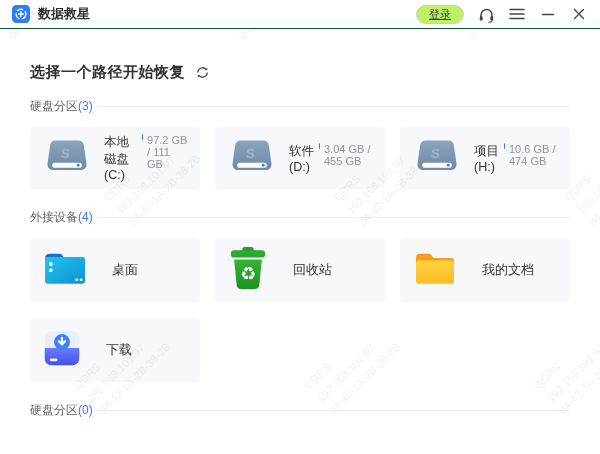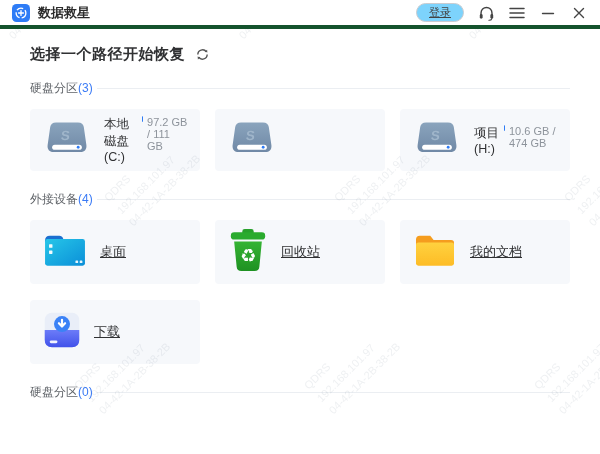--- a/index.html
+++ b/index.html
@@ -7,51 +7,51 @@
   body {
     font-family: "Liberation Sans", "DejaVu Sans", sans-serif;
     background: #fff; position: relative; overflow: hidden;
     color: #303133;
   }
   .window { position: absolute; inset: 0; background: #fff; }
 
   
   .titlebar {
     height: 29px; display: flex; align-items: center; justify-content: space-between;
-    padding: 0 12px 0 12px; border-bottom: 4px solid #14532d; position: relative; z-index: 10;
+    padding: 0 12px 0 12px; border-bottom: 1px solid #14532d; position: relative; z-index: 10;
     background: #fff;
   }
   .app-id { display: flex; align-items: center; gap: 8px; }
   .app-title { font-size: 13px; font-weight: 700; color: #2b2b2b; }
   .tb-actions { display: flex; align-items: center; gap: 13px; }
   .login-btn {
-    border: 1px solid #c9ccd1; border-radius: 10px; background: #7dd3fc;
+    border: 1px solid #c9ccd1; border-radius: 10px; background: #bef264;
     font-size: 11px; color: #444; padding: 0 12px; height: 19px; line-height: 17px;
     cursor: pointer; font-family: inherit; text-decoration: underline;
   }
   .tb-icon { display: inline-flex; width: 18px; height: 18px; align-items: center; justify-content: center; cursor: pointer; }
 
   
   .content { padding: 16px 30px 0; position: relative; z-index: 2; }
-  .heading-row { display: flex; align-items: center; gap: 10px; margin-bottom: 16px; }
+  .heading-row { display: flex; align-items: center; gap: 10px; margin-bottom: 16px; margin-top: 18px; }
   .page-heading { font-size: 15px; font-weight: 700; color: #303133; letter-spacing: .5px; }
   .refresh-btn { display: inline-flex; width: 16px; height: 16px; cursor: pointer; align-items: center; }
 
   .section-head { display: flex; align-items: center; gap: 4px; margin-bottom: 12px; }
   .section-label { font-size: 12px; color: #5f6368; white-space: nowrap; }
   .section-count { color: #3a7af5; }
   .rule { flex: 1; height: 1px; background: #ebeef2; }
 
   .grid { display: grid; grid-template-columns: repeat(3, 1fr); gap: 16px 15px; margin-bottom: 20px; }
   .card {
     background: #f6f8fb; border-radius: 4px; display: flex; align-items: center;
     padding: 0 12px; cursor: pointer;
   }
   .drive-card { height: 62px; gap: 12px; }
-  .loc-card  { height: 64px; gap: 12px; text-decoration: underline; }
+  .loc-card  { height: 64px; gap: 24px; }
   .drive-info { flex: 1; display: flex; gap: 4px; min-width: 0; }
   .drive-name { font-size: 12.5px; color: #303133; }
   .progress { height: 6px; background: #e9edf2; border-radius: 3px; overflow: hidden; }
   .progress-fill { height: 100%; background: #2e7cf6; border-radius: 3px; min-width: 2px; width: 0; }
   .drive-capacity { font-size: 11px; color: #8d939b; }
   .loc-label { font-size: 13px; color: #303133; }
 
   
   .watermarks { position: absolute; inset: 0; pointer-events: none; overflow: hidden; z-index: 4; }
   .wm {
@@ -171,20 +171,27 @@
 
       <div class="card drive-card">
         <span>
           <svg width="50" height="40" viewBox="0 0 64 44">
             <path d="M18 2 h28 c4.5 0 7 2.2 7.5 6 l3.3 23 c.7 5.5 -2.3 9 -7.5 9 h-34.6 c-5.2 0 -8.2 -3.5 -7.5 -9 l3.3 -23 C11 4.2 13.5 2 18 2 z" fill="url(#gdrive)"></path>
             <text x="32" y="24" text-anchor="middle" font-size="17" font-weight="bold" fill="#9fb5ca" transform="skewX(-6)" font-family="Liberation Sans, sans-serif">S</text>
             <rect x="13" y="30.5" width="38" height="6.6" rx="3.3" fill="#fff"></rect>
             <circle cx="46.3" cy="33.8" r="1.8" fill="#2e7cf6"></circle>
           </svg>
         </span>
+        <div class="drive-info">
+          <div class="drive-name">软件(D:)</div>
+          <div class="progress">
+              <div class="progress-fill" style="width: 0.9%;"></div>
+            </div>
+          <div class="drive-capacity">3.04 GB / 455 GB</div>
+        </div>
       </div>
 
       <div class="card drive-card">
         <span>
           <svg width="50" height="40" viewBox="0 0 64 44">
             <path d="M18 2 h28 c4.5 0 7 2.2 7.5 6 l3.3 23 c.7 5.5 -2.3 9 -7.5 9 h-34.6 c-5.2 0 -8.2 -3.5 -7.5 -9 l3.3 -23 C11 4.2 13.5 2 18 2 z" fill="url(#gdrive)"></path>
             <text x="32" y="24" text-anchor="middle" font-size="17" font-weight="bold" fill="#9fb5ca" transform="skewX(-6)" font-family="Liberation Sans, sans-serif">S</text>
             <rect x="13" y="30.5" width="38" height="6.6" rx="3.3" fill="#fff"></rect>
             <circle cx="46.3" cy="33.8" r="1.8" fill="#2e7cf6"></circle>
           </svg>

